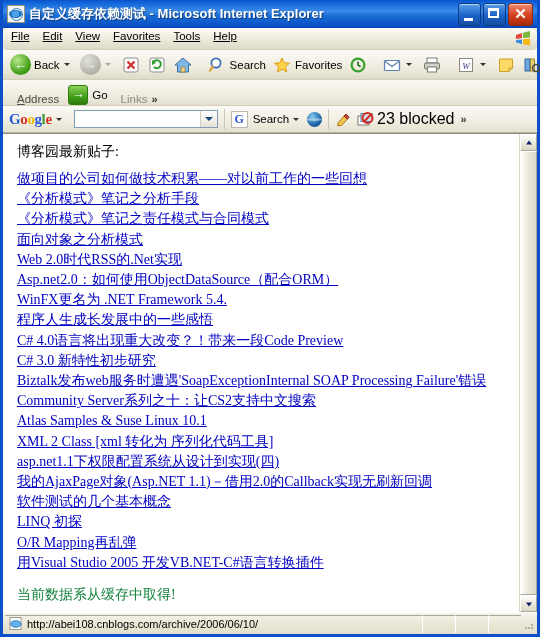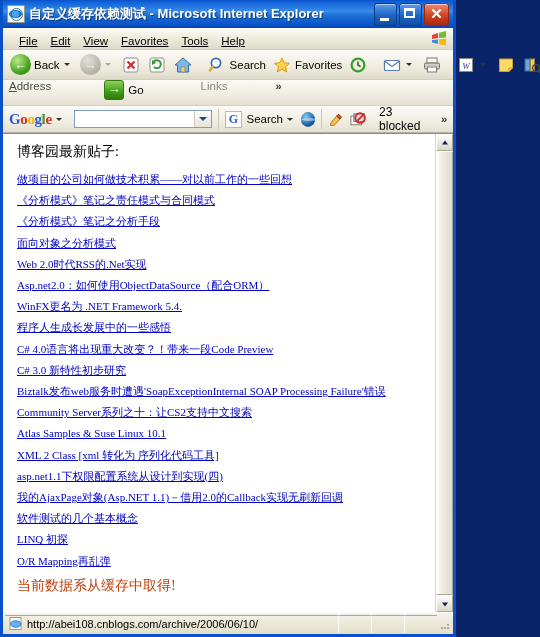--- a/index.html
+++ b/index.html
@@ -4,21 +4,21 @@
 <style>
   html, body {
     margin: 0; padding: 0;
     width: 540px; height: 637px;
     overflow: hidden;
     font-family: "Liberation Sans", sans-serif;
     background: #0a246a;
   }
   #window {
     position: absolute; left: 0; top: 0;
-    width: 456px; height: 637px;
+    width: 540px; height: 637px;
     box-sizing: border-box;
     border: 3px solid #0a50c8;
     border-top: none; border-bottom-width: 3px;
     background: #ece9d8;
     display: flex; flex-direction: column;
   }
   
   .titlebar {
     height: 28px; flex: 0 0 28px;
     background: linear-gradient(to bottom,#0a50c8 0%,#1063d8 8%,#3a8ae8 40%,#1b6fd6 55%,#0a50c8 92%,#083fa8 100%);
@@ -73,23 +73,24 @@
   }
   .win-btn.close span {
     position:absolute; left:0; top:-1px; width:100%; height:100%;
     color:#fff; font-size:15px; font-weight:bold; line-height:22px; text-align:center;
     font-family:"Liberation Sans",sans-serif;
   }
   
   .menubar {
     flex: 0 0 21px; height: 21px;
     background: linear-gradient(to bottom,#fcfbf7 0%,#f1eee2 40%,#e7e3d2 75%,#dedaca 100%);
-    display: flex; align-items: flex-end;
-    padding-left: 10px; border-bottom: 1px solid #d4d0bb;
+    display: flex; align-items: flex-start;
+    padding-left: 2px; border-bottom: 1px solid #d4d0bb;
     position: relative;
+    border-radius: 6px;
   }
   .menu-item {
     font-size: 11.5px; color: #000; padding: 2px 7px 2px 6px;
     white-space: nowrap;
   }
   .menu-item u { text-decoration: underline; }
   .menu-flag {
     position: absolute; right: 5px; top: 2px; width: 18px; height: 17px;
   }
   
@@ -121,23 +122,22 @@
     color:#fff; font-size:13px; line-height:21px; text-align:center; font-weight:bold;
   }
   .circ.grey span { color:#f0f0ea; }
   .ico {
     width: 20px; height: 20px; position: relative; display:inline-block;
   }
   
   .addrbar {
     flex: 0 0 25px; height: 25px;
     background: linear-gradient(to bottom,#faf9f4,#efece0 60%,#e4e0d0);
-    display: flex; align-items: flex-start; padding-left: 6px;
+    display: flex; align-items: flex-end; padding-left: 14px;
     border-bottom: 1px solid #d4d0bb;
-    gap: 44px;
   }
   .addr-label { font-size: 11.5px; color: #4c4c47; margin-right: 5px; white-space:nowrap; }
   .addr-input {
     flex: 1 1 auto; height: 19px; background: #fff;
     border: 1px solid #7f9db9; border-top-color:#97a9bb;
     display: flex; align-items: center; padding-left: 2px;
     box-sizing: border-box; min-width: 0;
   }
   .addr-ico {
     width: 15px; height: 15px; flex: 0 0 15px; margin-right: 3px; position: relative;
@@ -189,46 +189,46 @@
     color:#2a5bd7;font-family:"Liberation Serif",serif;font-weight:bold;font-size:12px;
     text-align:center;line-height:14px;
   }
   .g-label { font-size:11.5px;color:#000;margin-left:5px; }
   .g-globe {
     width:15px;height:15px;border-radius:50%;
     background: radial-gradient(circle at 35% 30%, #7fc8f0, #1c63a8 60%, #0d3f72);
     position:relative;
   }
   .g-globe:after{content:"";position:absolute;left:0;top:6px;width:15px;height:3px;background:rgba(255,255,255,.45);border-radius:50%;}
-  .g-blocked { font-size:12px;color:#000; margin-left:13px; }
+  .g-blocked { font-size:16px;color:#000; margin-left:3px; }
   
   .content-wrap {
     flex: 1 1 auto; display: flex; min-height: 0;
     background: #ffffff;
     border-top: 1px solid #8d8d82;
   }
   .page {
     flex: 1 1 auto; overflow: hidden; background:#fff;
     padding: 8px 0 0 14px; position: relative;
     min-width: 0;
   }
   .page-head {
     font-size: 14px; color:#000; line-height: 19px;
     font-family: "Liberation Serif","DejaVu Serif",serif;
     margin-bottom: 7px; white-space:nowrap;
   }
   .link-list { list-style:none; margin:0; padding:0; }
   .link-list li { line-height: 19.2px; }
   .link-list a {
     color: #0000c0; text-decoration: underline;
-    font-size: 11px;
+    font-size: 14px;
     font-family: "Liberation Serif","DejaVu Serif",serif;
   }
   .cache-msg {
-    color:#c2410c; font-size: 14px; margin-top: 6px;
+    color:#15803d; font-size: 14px; margin-top: 14px;
     font-family:"Liberation Serif","DejaVu Serif",serif;
   }
   
   .vscroll {
     flex: 0 0 17px; width:17px; background:#f1efe2;
     border-left:1px solid #dad6c6;
     display:flex; flex-direction:column;
   }
   .sb-btn {
     height:17px;flex:0 0 17px;
@@ -434,38 +434,39 @@
     </svg>
     <span class="g-blocked">23 blocked</span>
     <span class="chev" style="margin-left:6px;padding-right:6px;">»</span>
   </div>
 
   <div class="content-wrap">
     <div class="page">
       <div class="page-head">博客园最新贴子:</div>
       <ul class="link-list">
         <li><a href="#">做项目的公司如何做技术积累——对以前工作的一些回想</a></li>
+        <li><a href="#">《分析模式》笔记之分析手段</a></li>
         <li><a href="#">《分析模式》笔记之责任模式与合同模式</a></li>
-        <li><a href="#">《分析模式》笔记之分析手段</a></li>
         <li><a href="#">面向对象之分析模式</a></li>
         <li><a href="#">Web 2.0时代RSS的.Net实现</a></li>
         <li><a href="#">Asp.net2.0：如何使用ObjectDataSource（配合ORM）</a></li>
         <li><a href="#">WinFX更名为 .NET Framework 5.4.</a></li>
         <li><a href="#">程序人生成长发展中的一些感悟</a></li>
         <li><a href="#">C# 4.0语言将出现重大改变？！带来一段Code Preview</a></li>
         <li><a href="#">C# 3.0 新特性初步研究</a></li>
         <li><a href="#">Biztalk发布web服务时遭遇'SoapExceptionInternal SOAP Processing Failure'错误</a></li>
         <li><a href="#">Community Server系列之十：让CS2支持中文搜索</a></li>
         <li><a href="#">Atlas Samples &amp; Suse Linux 10.1</a></li>
         <li><a href="#">XML 2 Class [xml 转化为 序列化代码工具]</a></li>
         <li><a href="#">asp.net1.1下权限配置系统从设计到实现(四)</a></li>
         <li><a href="#">我的AjaxPage对象(Asp.NET 1.1)－借用2.0的Callback实现无刷新回调</a></li>
         <li><a href="#">软件测试的几个基本概念</a></li>
         <li><a href="#">LINQ 初探</a></li>
         <li><a href="#">O/R Mapping再乱弹</a></li>
+        <li><a href="#">用Visual Studio 2005 开发VB.NET-C#语言转换插件</a></li>
       </ul>
       <div class="cache-msg">当前数据系从缓存中取得!</div>
     </div>
     <div class="vscroll">
       <div class="sb-btn up">
           <i></i>
         </div>
       <div class="sb-track">
         <div class="sb-thumb"></div>
       </div>

